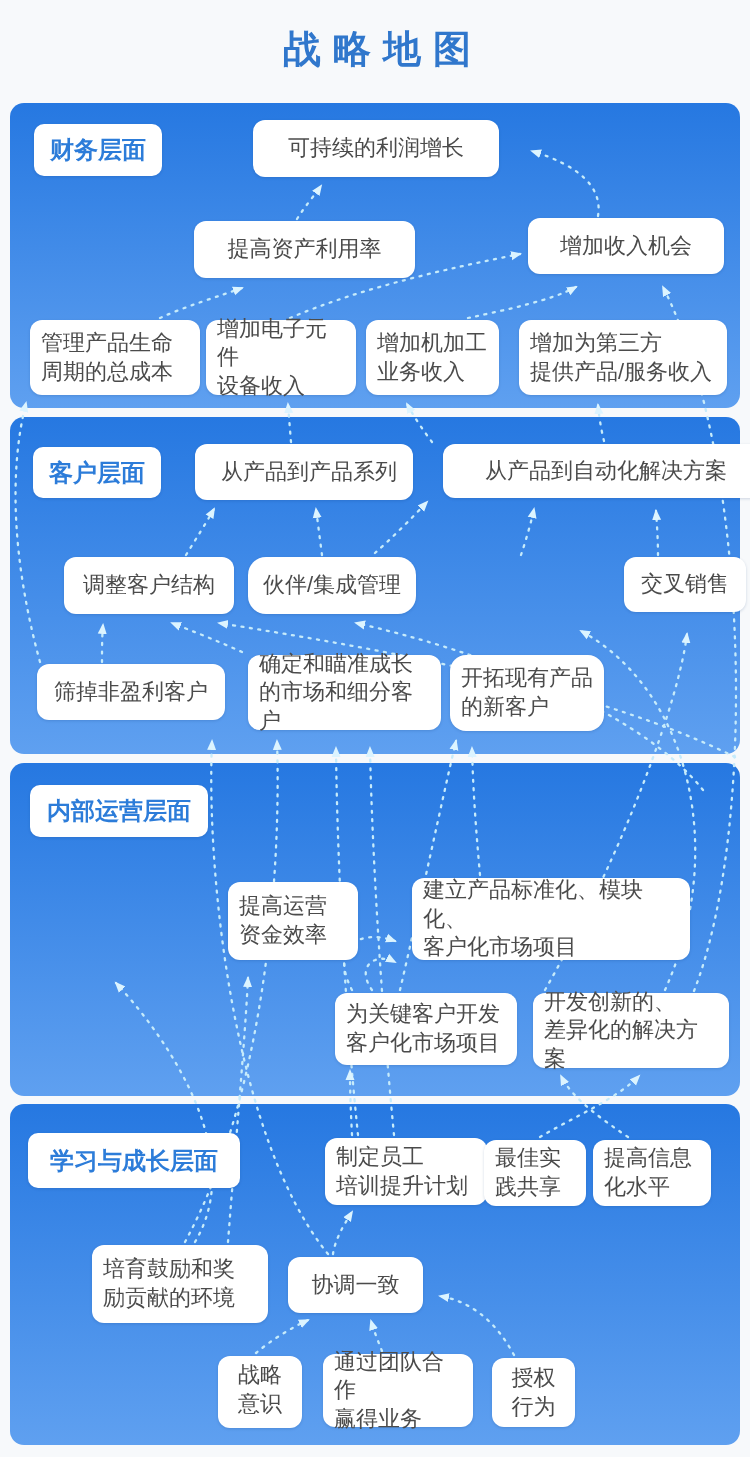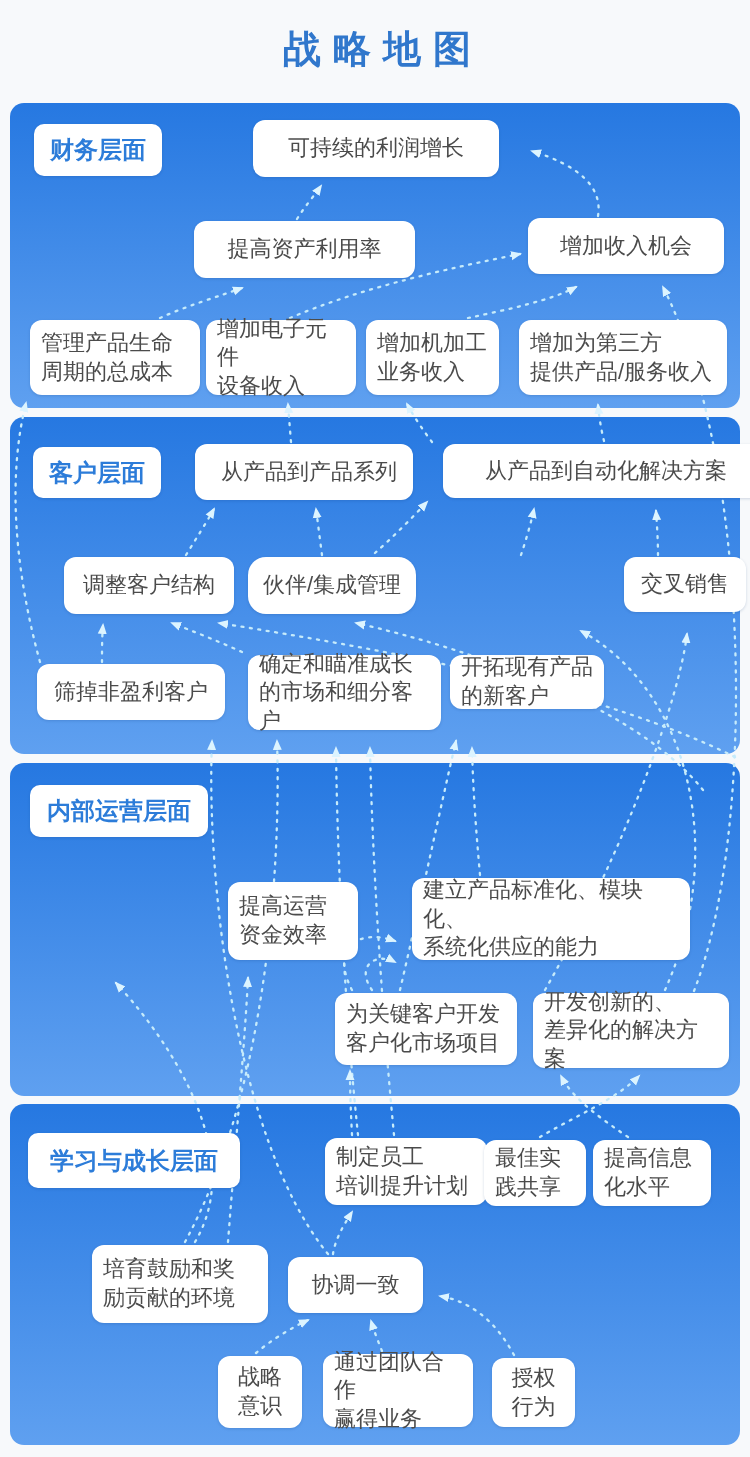--- a/index.html
+++ b/index.html
@@ -67,44 +67,44 @@
     <div class="section" style="left: 10px; top: 417px; width: 730px; height: 337px;"></div>
     <div class="layer-label" style="left: 33px; top: 447px; width: 128px; height: 51px;">客户层面</div>
     <div class="node center" style="left: 195px; top: 444px; width: 218px; height: 56px; padding-left: 16px;">从产品到产品系列</div>
     <div class="node center" style="left: 443px; top: 444px; width: 326px; height: 54px;">从产品到自动化解决方案</div>
     <div class="node center" style="left: 64px; top: 557px; width: 170px; height: 57px;">调整客户结构</div>
     <div class="node center" style="left: 248px; top: 557px; width: 168px; height: 57px; border-radius: 18px;">伙伴/集成管理</div>
     <div class="node center" style="left: 600px; top: 557px; width: 122px; height: 55px; margin-left: 24px;">交叉销售</div>
     <div class="node center" style="left: 37px; top: 664px; width: 188px; height: 56px;">筛掉非盈利客户</div>
     <div class="node" style="left: 248px; top: 655px; width: 193px; height: 75px;">确定和瞄准成长
 的市场和细分客户</div>
-    <div class="node" style="left: 450px; top: 655px; width: 154px; height: 54px;">开拓现有产品
+    <div class="node" style="left: 450px; top: 655px; width: 154px; height: 76px; border-radius: 16px;">开拓现有产品
 的新客户</div>
     <div class="section" style="left: 10px; top: 763px; width: 730px; height: 333px;"></div>
     <div class="layer-label" style="left: 30px; top: 785px; width: 178px; height: 52px;">内部运营层面</div>
     <div class="node" style="left: 228px; top: 882px; width: 130px; height: 78px;">提高运营
 资金效率</div>
     <div class="node" style="left: 412px; top: 878px; width: 278px; height: 82px;">建立产品标准化、模块化、
-系统化供应的能力</div>
+客户化市场项目</div>
     <div class="node" style="left: 335px; top: 993px; width: 182px; height: 72px;">为关键客户开发
 客户化市场项目</div>
     <div class="node" style="left: 533px; top: 993px; width: 196px; height: 75px;">开发创新的、
 差异化的解决方案</div>
     <div class="section" style="left: 10px; top: 1104px; width: 730px; height: 341px;"></div>
     <div class="layer-label" style="left: 28px; top: 1133px; width: 212px; height: 55px;">学习与成长层面</div>
     <div class="node" style="left: 325px; top: 1138px; width: 162px; height: 67px;">制定员工
 培训提升计划</div>
     <div class="node" style="left: 484px; top: 1140px; width: 102px; height: 66px;">最佳实
 践共享</div>
     <div class="node" style="left: 593px; top: 1140px; width: 118px; height: 66px;">提高信息
 化水平</div>
     <div class="node" style="left: 92px; top: 1245px; width: 176px; height: 78px;">培育鼓励和奖
 励贡献的环境</div>
     <div class="node center" style="left: 288px; top: 1257px; width: 135px; height: 56px;">协调一致</div>
-    <div class="node center" style="left: 218px; top: 1356px; width: 84px; height: 72px;">战略
+    <div class="node center" style="left: 218px; top: 1356px; width: 84px; height: 72px; font-family: Liberation Mono, monospace;">战略
 意识</div>
     <div class="node" style="left: 323px; top: 1354px; width: 150px; height: 73px;">通过团队合作
 赢得业务</div>
     <div class="node center" style="left: 492px; top: 1358px; width: 83px; height: 69px;">授权
 行为</div>
     <svg id="edge-layer" width="750" height="1457" viewBox="0 0 750 1457">
       <defs>
         <marker id="ah" markerUnits="userSpaceOnUse" markerWidth="14" markerHeight="12" refX="9" refY="5" orient="auto">
           <path d="M0,0.5 L11,5 L0,9.5 Z" fill="#DCF4FF"></path>
         </marker>

